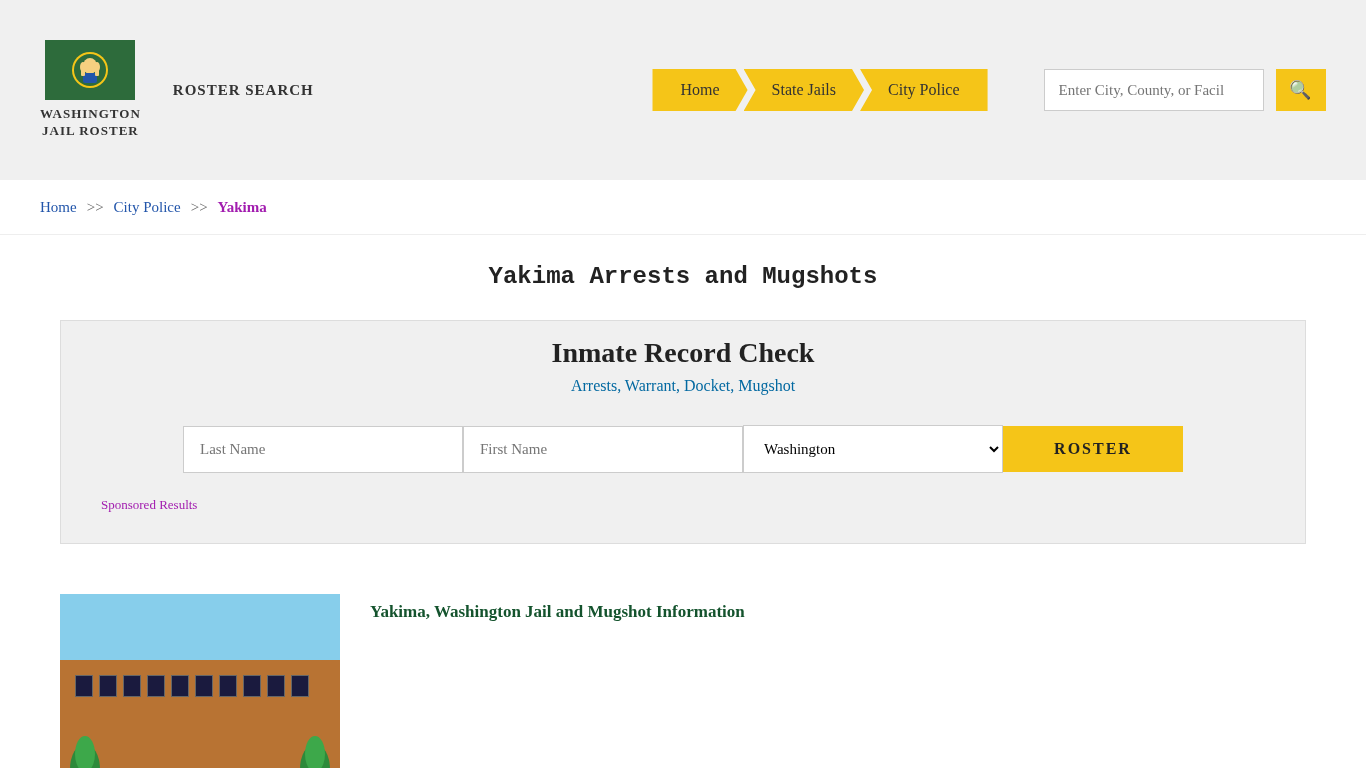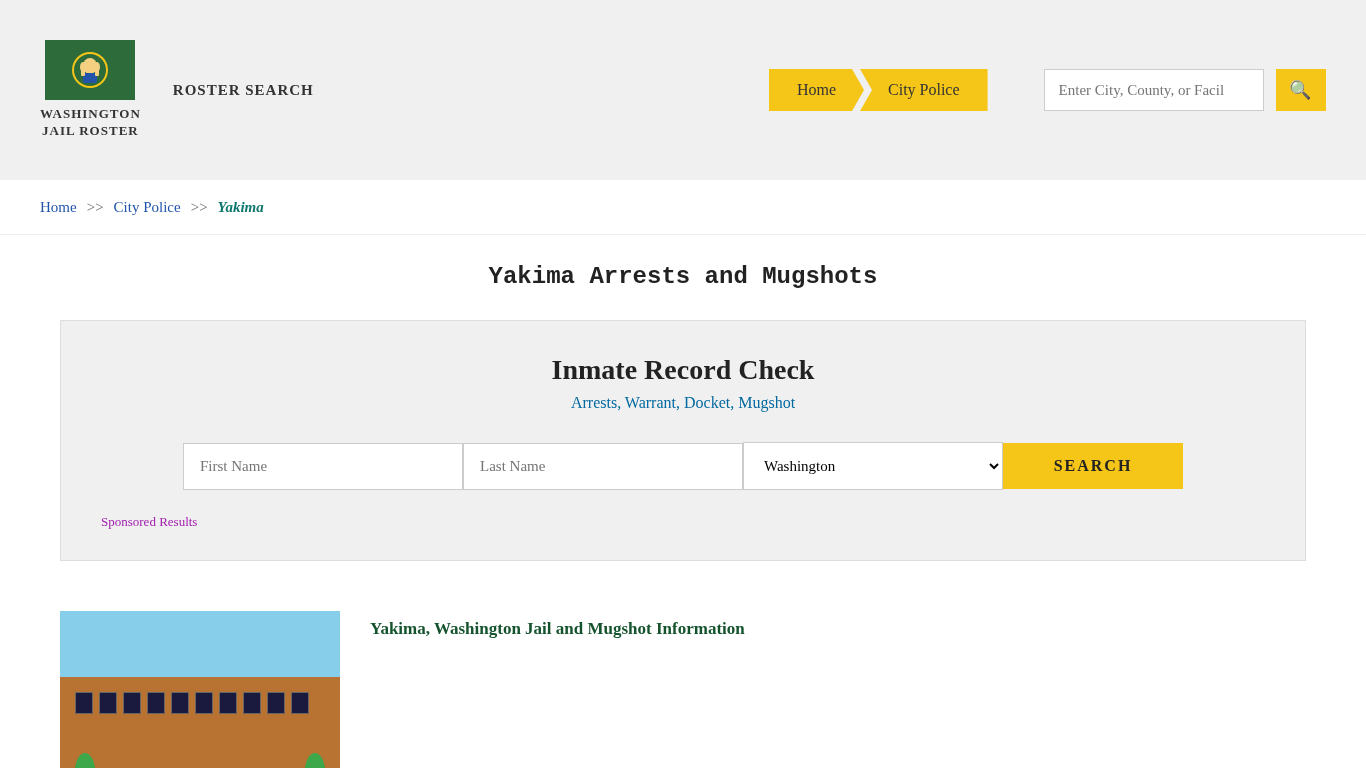--- a/index.html
+++ b/index.html
@@ -97,42 +97,41 @@
       font-size: 15px;
     }
     .breadcrumb-sep {
       color: #666;
       margin: 0 6px;
       font-size: 15px;
     }
     .breadcrumb-current {
       font-weight: bold;
       font-size: 15px;
-      color: #0f766e;
-      font-style: italic;
+      color: #a21caf;
     }
 
     
     .page-title-section {
       text-align: center;
       padding: 28px 40px 10px;
       font-family: Liberation Mono, monospace;
     }
     .page-title {
       font-size: 24px;
       font-weight: bold;
       color: #222;
     }
 
     
     .inmate-record-box {
       background: #f0f0f0;
       border: 1px solid #ddd;
       margin: 20px 60px;
-      padding: 33px 40px 30px;
+      padding: 16px 40px 30px;
       text-align: center;
     }
     .inmate-record-title {
       font-size: 28px;
       font-weight: bold;
       color: #222;
       margin-bottom: 8px;
     }
     .inmate-record-subtitle {
       font-size: 16px;
@@ -288,20 +287,21 @@
     <div class="logo-text">
       <span>WASHINGTON</span><br>
       <span>JAIL ROSTER</span>
     </div>
   </a>
 
   <span class="roster-search-label">ROSTER SEARCH</span>
 
   <nav class="nav-buttons">
     <button class="nav-btn">Home</button>
+    <button class="nav-btn">State Jails</button>
     <button class="nav-btn">City Police</button>
   </nav>
 
   <div class="search-bar">
     <input class="search-input" type="text" placeholder="Enter City, County, or Facil" style="">
     <button class="search-btn">
       <span>🔍</span>
     </button>
   </div>
 </header>
@@ -316,24 +316,24 @@
 
 <div class="page-title-section">
   <h1 class="page-title">Yakima Arrests and Mugshots</h1>
 </div>
 
 <div class="inmate-record-box">
   <div class="inmate-record-title">Inmate Record Check</div>
   <div class="inmate-record-subtitle">Arrests, Warrant, Docket, Mugshot</div>
 
   <div class="search-form-row">
+    <input class="form-input" type="text" placeholder="Last Name" style="">
     <input class="form-input" type="text" placeholder="First Name" style="">
-    <input class="form-input" type="text" placeholder="Last Name" style="">
     <select class="state-select" id="state-select"><option value="Alabama">Alabama</option><option value="Alaska">Alaska</option><option value="Arizona">Arizona</option><option value="Arkansas">Arkansas</option><option value="California">California</option><option value="Colorado">Colorado</option><option value="Connecticut">Connecticut</option><option value="Delaware">Delaware</option><option value="Florida">Florida</option><option value="Georgia">Georgia</option><option value="Hawaii">Hawaii</option><option value="Idaho">Idaho</option><option value="Illinois">Illinois</option><option value="Indiana">Indiana</option><option value="Iowa">Iowa</option><option value="Kansas">Kansas</option><option value="Kentucky">Kentucky</option><option value="Louisiana">Louisiana</option><option value="Maine">Maine</option><option value="Maryland">Maryland</option><option value="Massachusetts">Massachusetts</option><option value="Michigan">Michigan</option><option value="Minnesota">Minnesota</option><option value="Mississippi">Mississippi</option><option value="Missouri">Missouri</option><option value="Montana">Montana</option><option value="Nebraska">Nebraska</option><option value="Nevada">Nevada</option><option value="New Hampshire">New Hampshire</option><option value="New Jersey">New Jersey</option><option value="New Mexico">New Mexico</option><option value="New York">New York</option><option value="North Carolina">North Carolina</option><option value="North Dakota">North Dakota</option><option value="Ohio">Ohio</option><option value="Oklahoma">Oklahoma</option><option value="Oregon">Oregon</option><option value="Pennsylvania">Pennsylvania</option><option value="Rhode Island">Rhode Island</option><option value="South Carolina">South Carolina</option><option value="South Dakota">South Dakota</option><option value="Tennessee">Tennessee</option><option value="Texas">Texas</option><option value="Utah">Utah</option><option value="Vermont">Vermont</option><option value="Virginia">Virginia</option><option value="Washington" selected="">Washington</option><option value="West Virginia">West Virginia</option><option value="Wisconsin">Wisconsin</option><option value="Wyoming">Wyoming</option></select>
-    <button class="search-big-btn">SEARCH</button>
+    <button class="search-big-btn">ROSTER</button>
   </div>
 
   <div class="sponsored-label">Sponsored Results</div>
 </div>
 
 <div class="content-section">
 
   <div class="building-image">
     <div class="building-img-inner">
 

